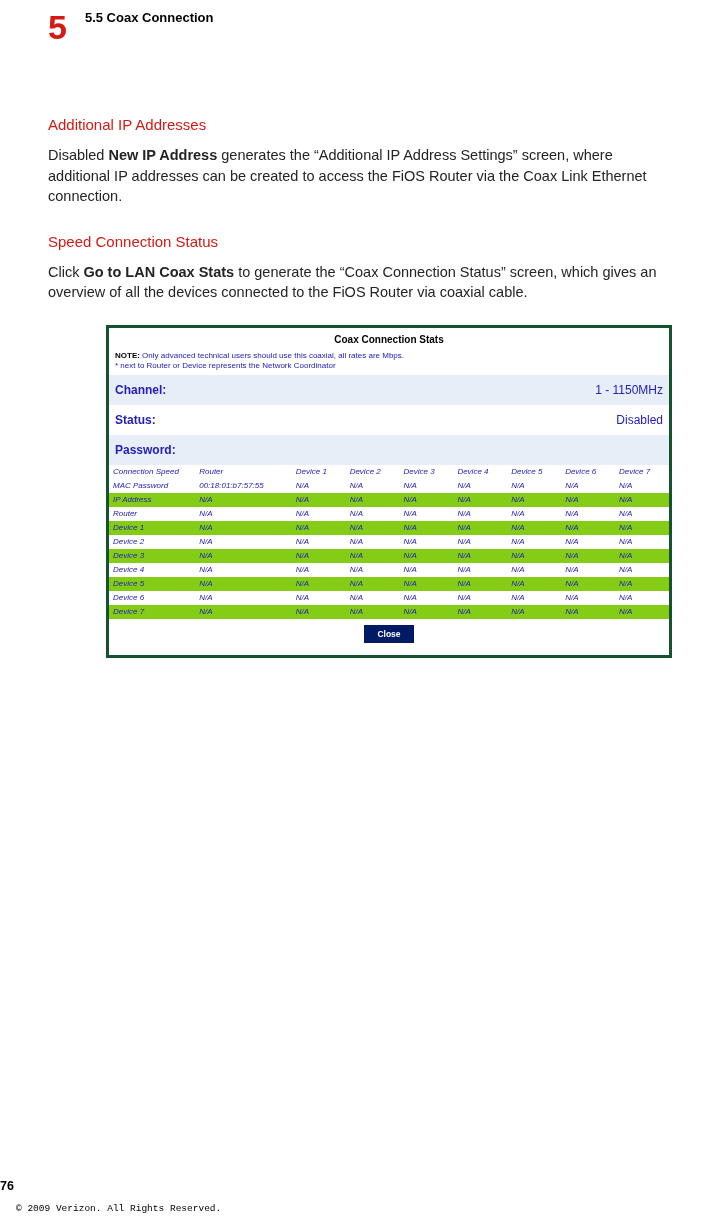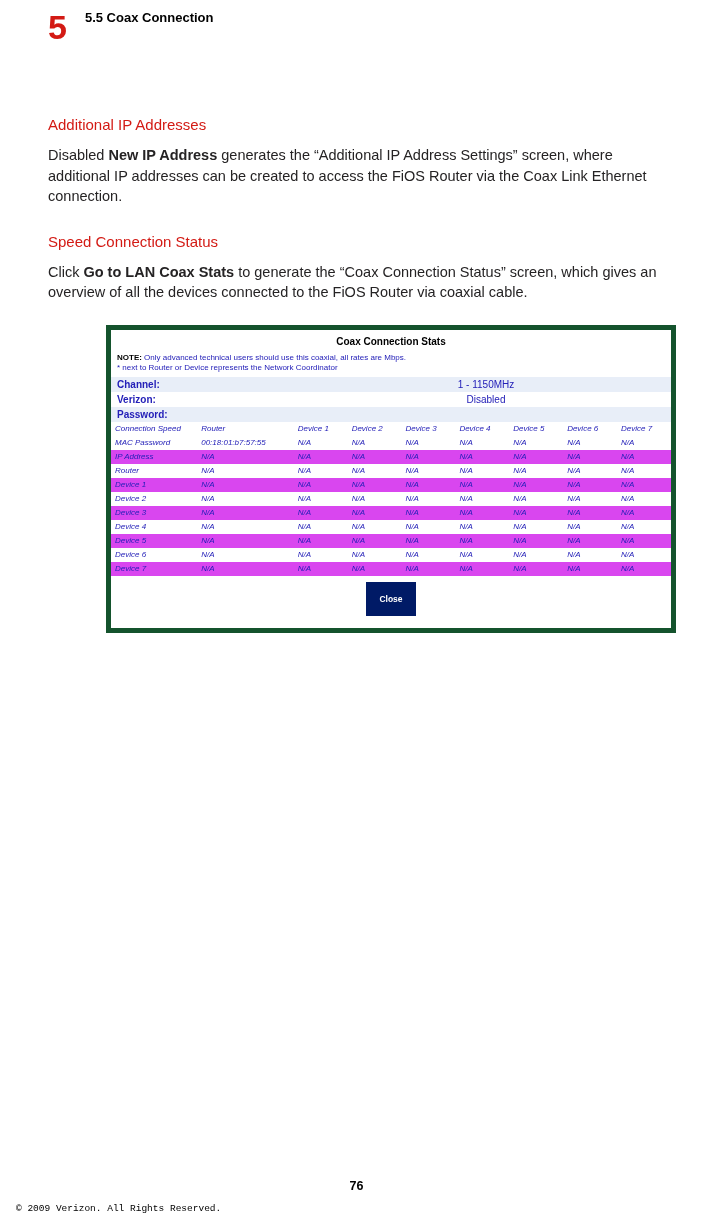--- a/index.html
+++ b/index.html
@@ -53,21 +53,21 @@
   .body-text {
     color: #252324;
     font-size: 14.5px;
     line-height: 1.42;
     margin-bottom: 22px;
   }
   .bold {
     font-weight: 700;
   }
   .screenshot-box {
-    border: 5px solid #14532d;
+    border: 3px solid #14532d;
     margin: 18px 0 0 58px;
     width: 560px;
     padding: 4px 0 12px 0;
     font-family: Verdana, Arial, sans-serif;
   }
   .ss-title {
     text-align: center;
     font-size: 10px;
     font-weight: 700;
     color: #000;
@@ -75,57 +75,57 @@
   }
   .ss-note {
     font-size: 8px;
     color: #2420b8;
     padding: 0 6px 4px 6px;
     line-height: 1.25;
   }
   .ss-note .lbl { font-weight: 700; color: #000; }
   .kv-row {
     display: flex;
-    font-size: 10px;
-    padding: 2px 6px;
+    font-size: 12px;
+    padding: 8px 6px;
   }
   .kv-row.blue { background: #e8eef8; }
   .kv-key { width: 190px; color: #2420b8; font-weight: 700; }
-  .kv-val { color: #2420b8; flex: 1; text-align: center; }
+  .kv-val { color: #2420b8; flex: 1; text-align: right; }
   .grid-table {
     width: 100%;
     border-collapse: collapse;
     font-size: 8px;
     color: #2420b8;
     font-style: italic;
   }
   .grid-table td {
     padding: 2.5px 4px;
     white-space: nowrap;
   }
-  .grid-table tr.alt { background: #d946ef; }
+  .grid-table tr.alt { background: #84cc16; }
   .close-btn {
     display: block;
     margin: 6px auto 0 auto;
     width: 48px;
     text-align: center;
     background: #001a66;
     color: #fff;
     font-size: 8.5px;
     font-weight: 700;
-    padding: 11px 0;
+    padding: 3px 0;
     border: 1px solid #001a66;
     font-family: Verdana, Arial, sans-serif;
   }
   .page-number {
     position: absolute;
     bottom: 37px;
     left: 0;
     right: 0;
-    text-align: center;
+    text-align: left;
     font-size: 12.5px;
     font-weight: 700;
     color: #000;
     margin-top: 30px;
   }
   .copyright {
     position: absolute;
     bottom: 16px;
     left: 16px;
     font-size: 9.5px;
@@ -162,21 +162,21 @@
     <div class="ss-note">
       <span class="lbl">NOTE:</span><span> Only advanced technical users should use this coaxial, all rates are Mbps.</span><br>
       <span>* next to Router or Device represents the Network Coordinator</span>
     </div>
 
     <div class="kv-row blue">
       <div class="kv-key">Channel:</div>
       <div class="kv-val">1 - 1150MHz</div>
     </div>
     <div class="kv-row">
-      <div class="kv-key">Verizon:</div>
+      <div class="kv-key">Status:</div>
       <div class="kv-val">Disabled</div>
     </div>
     <div class="kv-row blue">
       <div class="kv-key">Password:</div>
     </div>
 
     <table class="grid-table">
       <tbody>
           <tr>
         <td class="col-label">Connection Speed</td>

